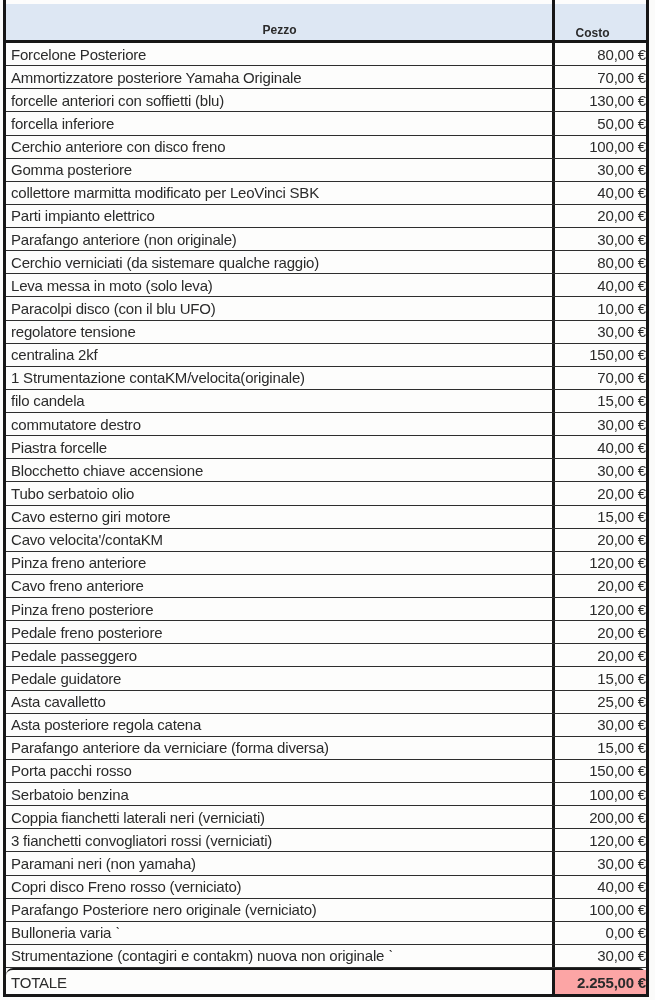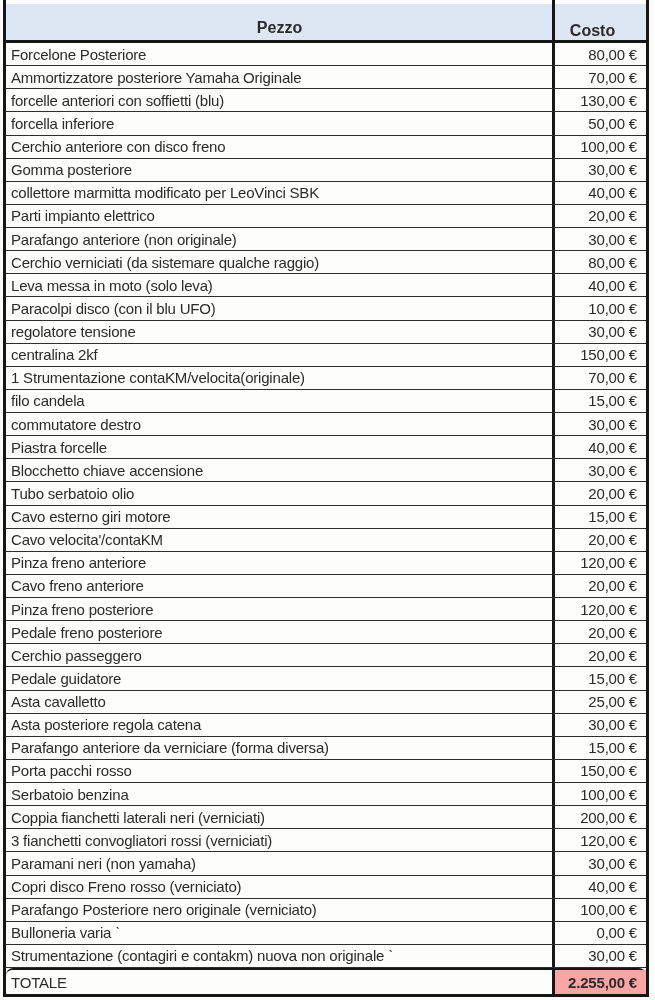--- a/index.html
+++ b/index.html
@@ -36,34 +36,33 @@
     min-width: 0;
     padding: 0 4px 0 5px;
     overflow: hidden;
     white-space: nowrap;
     box-sizing: border-box;
   }
   .col-costo {
     flex: 0 0 94px;
     border-left: 3px solid #161616;
     text-align: right;
-    padding-right: 9px;
     box-sizing: border-box;
   }
   .top-strip {
     flex: 0 0 4px;
     background: #fdfdfc;
   }
   .top-strip .col-costo { background: #fdfdfc; }
   .header-row {
     flex: 0 0 36px;
     background: #dde7f3;
     border-bottom: 3px solid #161616;
     font-weight: bold;
-    font-size: 16px;
+    font-size: 12px;
   }
   .header-row .col-pezzo {
     display: flex;
     align-items: flex-end;
     justify-content: center;
     padding-bottom: 3px;
   }
   .header-row .col-costo {
     display: flex;
     align-items: flex-end;
@@ -246,21 +245,21 @@
         <div class="col-pezzo">Pinza freno posteriore</div>
         <div class="col-costo">120,00 €</div>
       </div>
 
       <div class="cols data-row">
         <div class="col-pezzo">Pedale freno posteriore</div>
         <div class="col-costo">20,00 €</div>
       </div>
 
       <div class="cols data-row">
-        <div class="col-pezzo">Cerchio passeggero</div>
+        <div class="col-pezzo">Pedale passeggero</div>
         <div class="col-costo">20,00 €</div>
       </div>
 
       <div class="cols data-row">
         <div class="col-pezzo">Pedale guidatore</div>
         <div class="col-costo">15,00 €</div>
       </div>
 
       <div class="cols data-row">
         <div class="col-pezzo">Asta cavalletto</div>

